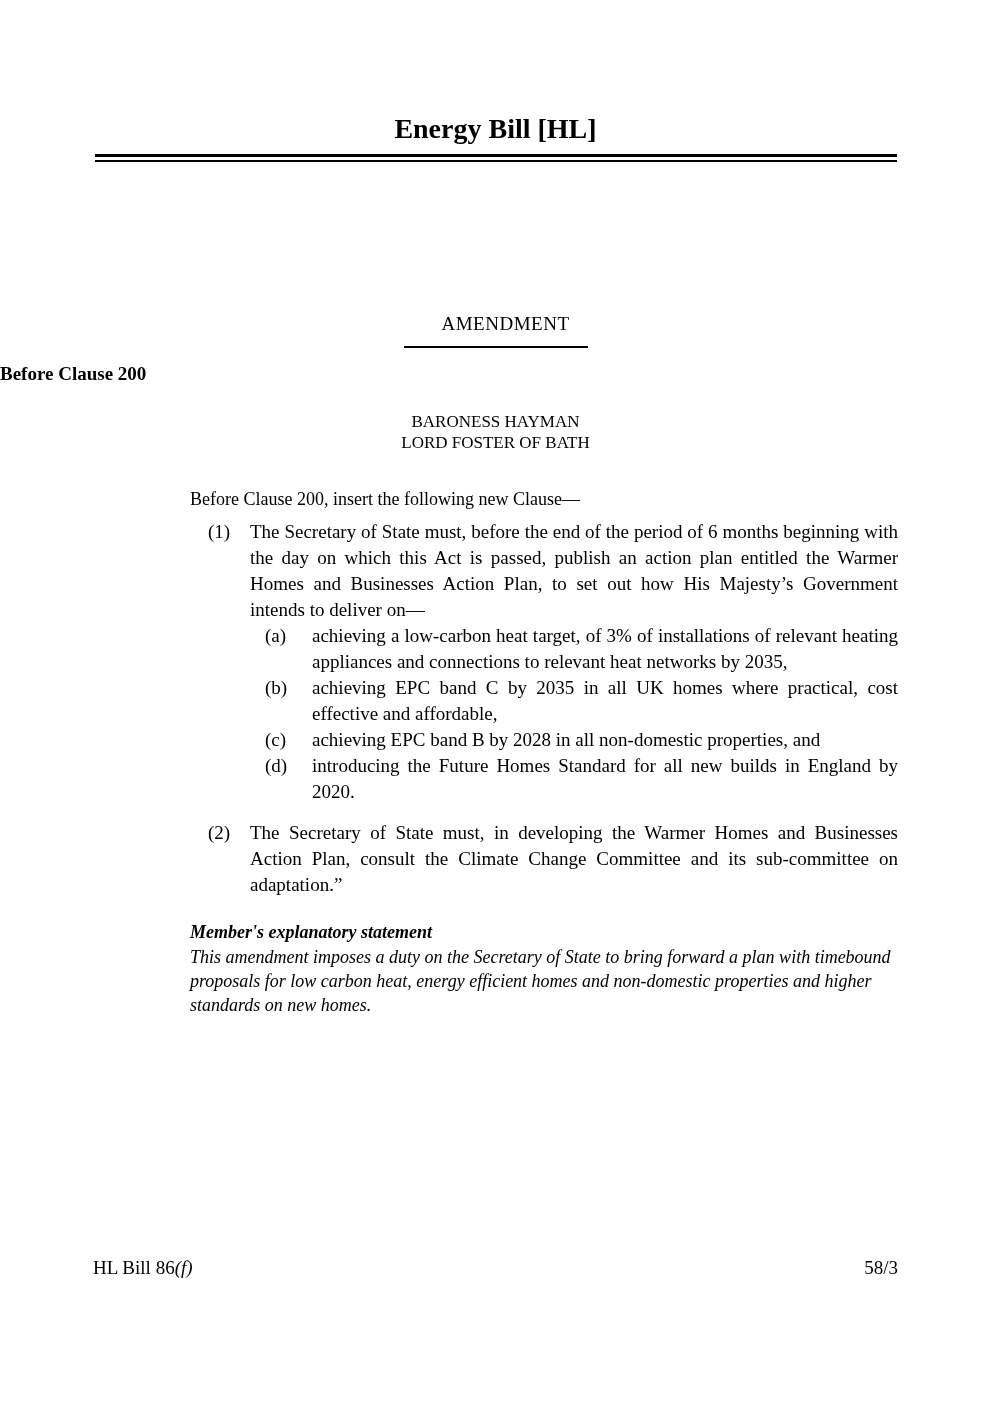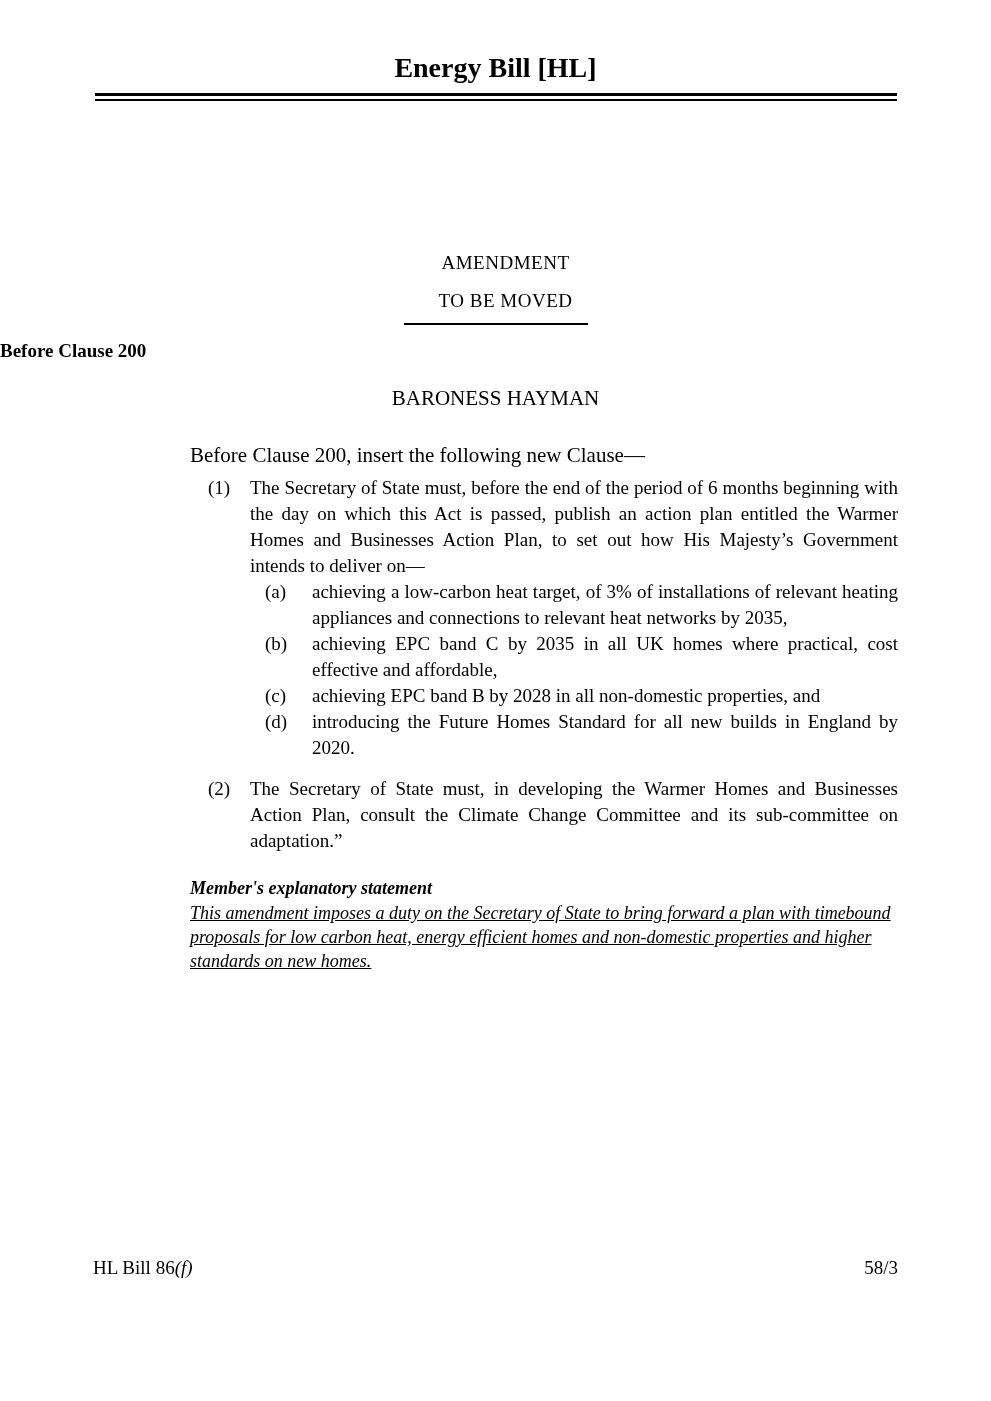--- a/index.html
+++ b/index.html
@@ -10,21 +10,21 @@
   .page {
     position: relative;
     width: 991px;
     height: 1401px;
     background: #ffffff;
     color: #000000;
     font-family: "Liberation Serif", "DejaVu Serif", serif;
     overflow: hidden;
   }
   .bill-title {
-    padding-top: 51px;
+    padding-top: 112px;
     text-align: center;
     font-size: 28px;
     line-height: 34px;
     font-weight: bold;
   }
   .title-rule {
     margin: 8px 94px 0 95px;
     height: 3px;
     border-top: 3px solid #000;
     border-bottom: 2px solid #000;
@@ -48,28 +48,28 @@
   }
   .clause-ref {
     margin-top: 15px;
     text-align: left;
     font-size: 19px;
     font-weight: bold;
   }
   .sponsors {
     margin-top: 26px;
     text-align: center;
-    font-size: 21px;
+    font-size: 17px;
     line-height: 21px;
   }
   .instruction {
     margin-top: 33px;
     margin-left: 190px;
     margin-right: 93px;
-    font-size: 21px;
+    font-size: 18px;
     line-height: 26px;
     font-family: Liberation Serif, serif;
   }
   .new-clause-title {
     margin-top: 7px;
     margin-left: 237px;
     margin-right: 93px;
     font-size: 19px;
     line-height: 26px;
     font-weight: bold;
@@ -110,21 +110,20 @@
     font-weight: bold;
     font-style: italic;
   }
   .explanatory-text {
     margin-top: 1px;
     margin-left: 190px;
     margin-right: 93px;
     font-size: 18px;
     line-height: 24px;
     font-style: italic;
-    text-decoration: underline;
   }
   .footer {
     position: absolute;
     top: 1257px;
     left: 93px;
     right: 93px;
     display: flex;
     justify-content: space-between;
     font-size: 19px;
     line-height: 22px;
@@ -135,28 +134,28 @@
 </head>
 <body>
 
 <div class="page">
 
   <div class="bill-title">Energy Bill [HL]</div>
   <div class="title-rule"></div>
 
   <div class="heading-block">
     <div class="heading-line">AMENDMENT</div>
-    <div class="heading-line">TO BE MOVED</div>
   </div>
   <div class="report-rule"></div>
 
   <div class="clause-ref">Before Clause 200</div>
 
   <div class="sponsors">
     <div>BARONESS HAYMAN</div>
+    <div>LORD FOSTER OF BATH</div>
   </div>
 
   <div class="instruction">Before Clause 200, insert the following new Clause—</div>
 
 
   <div class="subsection">
     <div class="sub-num">(1)</div>
     <div class="sub-body">
       <div class="sub-text">The Secretary of State must, before the end of the period of 6 months beginning with the day on which this Act is passed, publish an action plan entitled the Warmer Homes and Businesses Action Plan, to set out how His Majesty’s Government intends to deliver on—</div>
       <div class="clause-item">

